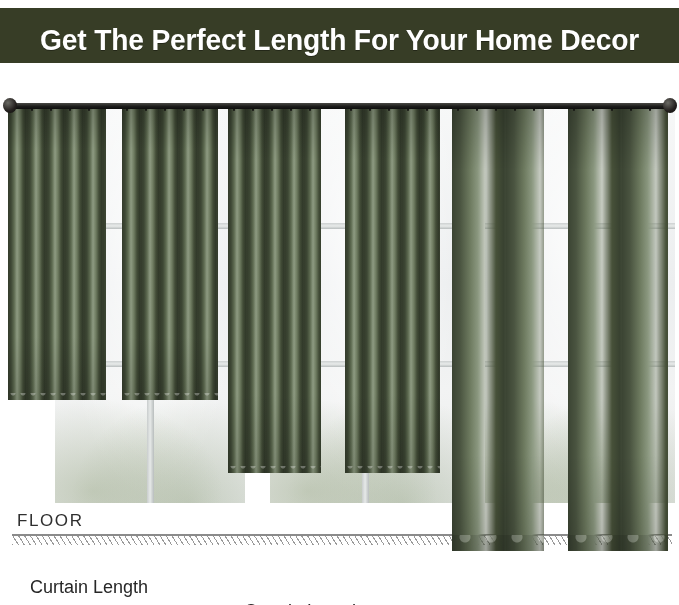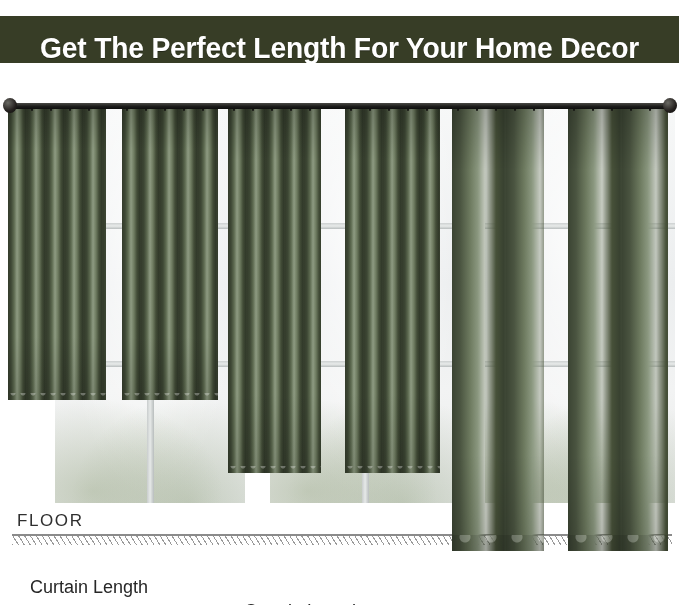--- a/index.html
+++ b/index.html
@@ -6,21 +6,21 @@
   html, body {
     width: 679px; height: 605px;
     background: #ffffff;
     font-family: "Liberation Sans", sans-serif;
     overflow: hidden;
   }
   #stage { position: relative; width: 679px; height: 605px; background:#fff; }
 
   
   .banner {
-    position: absolute; left: 0; top: 16px; width: 679px; height: 63px;
+    position: absolute; left: 0; top: 8px; width: 679px; height: 63px;
     background: #373d26;
     display: flex; align-items: center; justify-content: center;
   }
   .banner-title {
     color: #ffffff;
     font-family: "Liberation Sans Narrow", "Liberation Sans", sans-serif;
     font-size: 30px; font-weight: bold;
     letter-spacing: -0.2px;
     transform: scaleX(0.94);
     white-space: nowrap;

